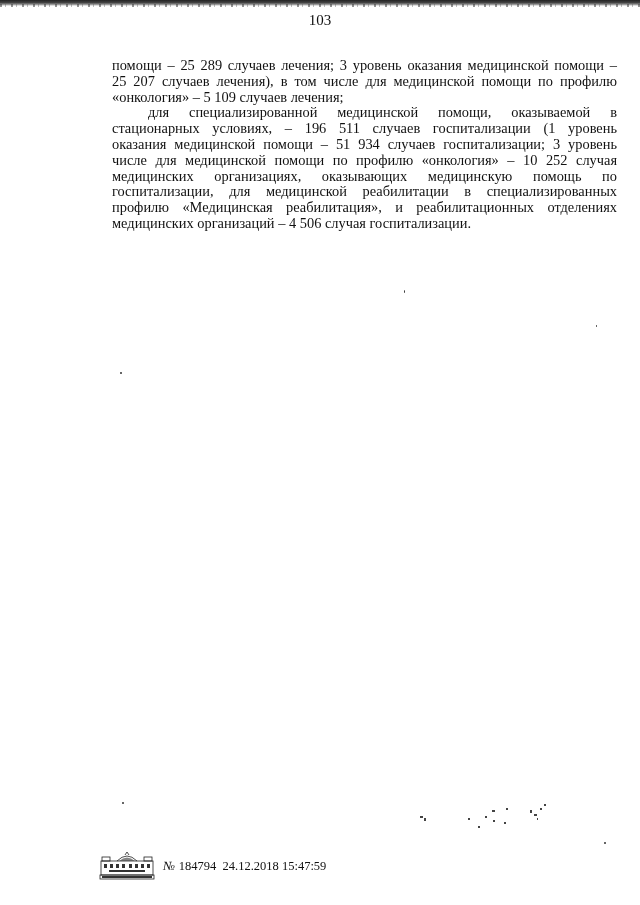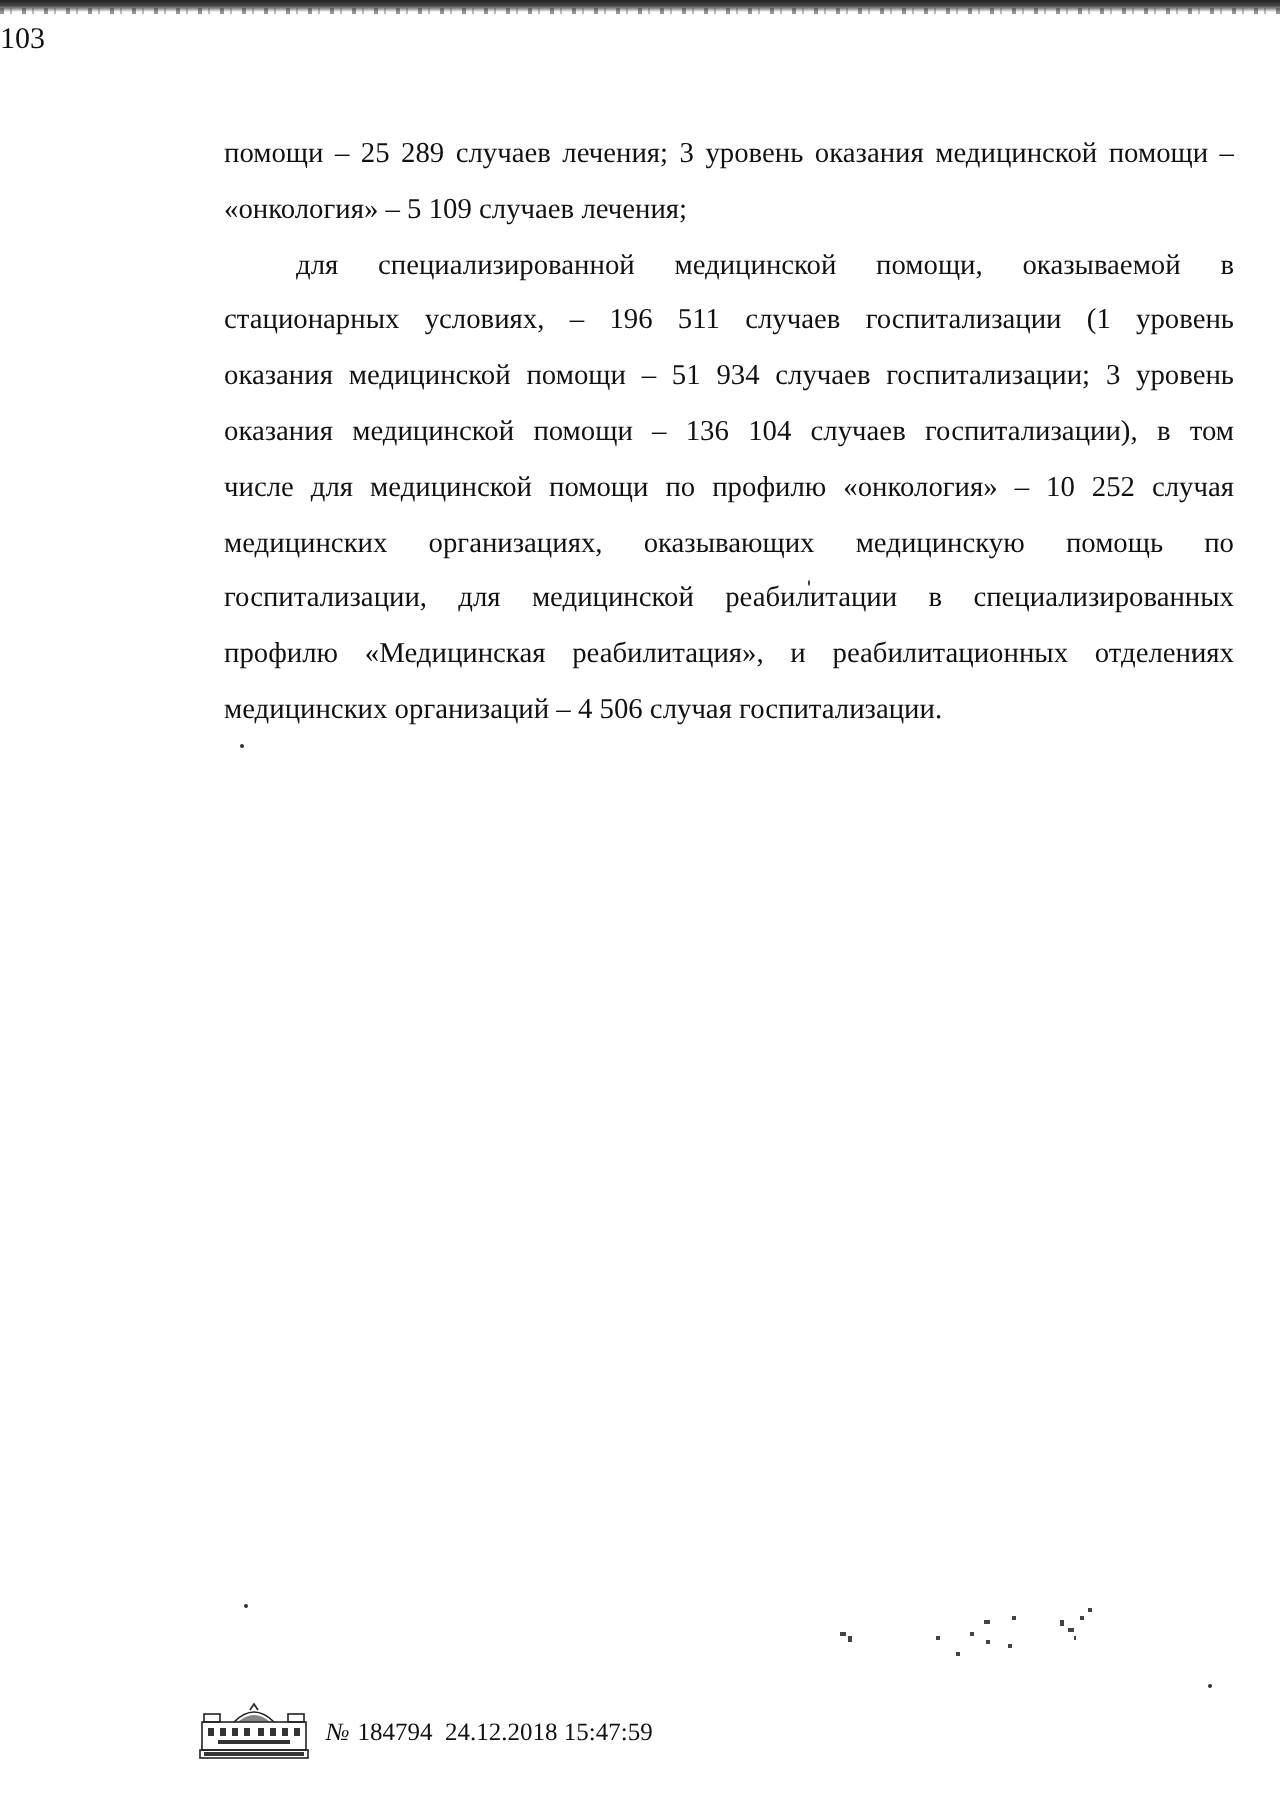--- a/index.html
+++ b/index.html
@@ -12,30 +12,30 @@
   .top-edge {
     position:absolute; left:0; top:0; width:640px; height:6px;
     background:linear-gradient(180deg,#222 0%,#444 45%,#9a9a9a 75%,rgba(255,255,255,0) 100%);
   }
   .top-edge::after {
     content:""; position:absolute; left:0; right:0; top:4px; height:3px;
     background:repeating-linear-gradient(90deg,rgba(60,60,60,.55) 0 2px,rgba(255,255,255,0) 2px 5px,rgba(90,90,90,.4) 5px 6px,rgba(255,255,255,0) 6px 11px);
   }
   .page-number {
     position:absolute; left:0; width:640px; top:11px;
-    font-size:15px; line-height:18px;
+    text-align:center; font-size:15px; line-height:18px;
   }
   .body-text {
     position:absolute; left:112px; top:58px; width:505px;
   }
   .para {
     margin:0; font-size:14.4px; line-height:15.8px;
     text-align:justify; text-align-last:left;
   }
-  .line { display:block; text-align:justify; text-align-last:justify; white-space:nowrap;margin-top:12px; }
+  .line { display:block; text-align:justify; text-align-last:justify; white-space:nowrap; }
   .line.last { text-align-last:left; }
   .line.first-indent { padding-left:36px; }
   .speck { position:absolute; background:#333; border-radius:50%; }
   .footer-stamp {
     position:absolute; left:99px; top:851px; display:flex; align-items:center; gap:8px;text-align:center;
   }
   .stamp-logo { width:56px; height:30px; }
   .stamp-text { font-size:12.5px; line-height:14px; color:#111; white-space:nowrap; }
   .stamp-text .num-sign { font-style:italic; margin-right:4px; }
   .noise { position:absolute; }
@@ -43,27 +43,27 @@
 </head>
 <body>
 
 <div class="top-edge"></div>
 
 <div class="page-number">103</div>
 
 <div class="body-text">
   <div class="para">
     <span class="line">помощи – 25 289 случаев лечения; 3 уровень оказания медицинской   помощи –</span>
+    <span class="line">25 207 случаев лечения), в том числе для медицинской помощи по профилю</span>
     <span class="line last">«онкология» – 5 109 случаев лечения;</span>
   </div>
   <div class="para">
     <span class="line first-indent">для специализированной медицинской помощи, оказываемой в</span>
     <span class="line">стационарных условиях, – 196 511 случаев госпитализации (1 уровень</span>
     <span class="line">оказания медицинской помощи – 51 934 случаев госпитализации; 3 уровень</span>
-    <span class="line">оказания медицинской помощи – 136 104 случаев госпитализации), в том</span>
     <span class="line">числе для медицинской помощи по профилю «онкология» – 10 252 случая</span>
     <span class="line">медицинских организациях, оказывающих медицинскую помощь по</span>
     <span class="line">госпитализации, для медицинской реабилитации в специализированных</span>
     <span class="line">профилю «Медицинская реабилитация», и реабилитационных отделениях</span>
     <span class="line last">медицинских организаций – 4 506 случая госпитализации.</span>
   </div>
 </div>
 
 <div class="speck" style="left:120px;top:372px;width:2px;height:2px;"></div>
 <div class="speck" style="left:596px;top:325px;width:1px;height:2px;"></div>

